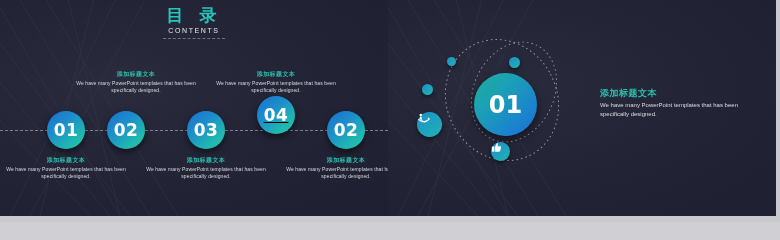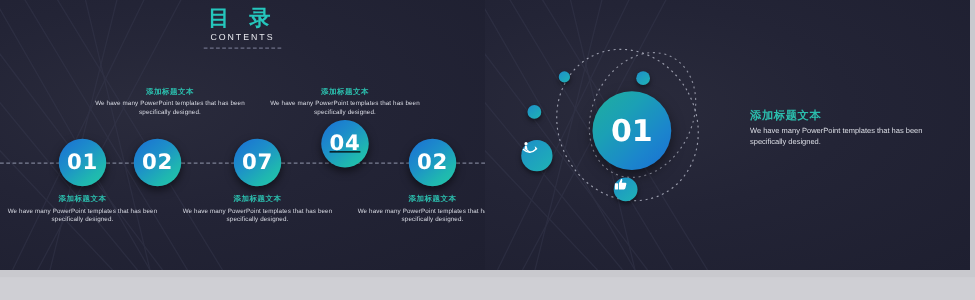--- a/index.html
+++ b/index.html
@@ -145,21 +145,21 @@
           <span>02</span>
         </div>
         <div class="txtblock" style="left:0;top:70px;">
           <div class="txt-h">添加标题文本</div>
           <div class="txt-b">We have many PowerPoint templates that has been specifically designed.</div>
         </div>
       </div>
 
       <div class="step" style="left:146px;top:0;">
         <div class="circle" style="left:41px;top:111px;">
-          <span>07</span>
+          <span>03</span>
         </div>
         <div class="txtblock" style="left:0;top:156px;">
           <div class="txt-h">添加标题文本</div>
           <div class="txt-b">We have many PowerPoint templates that has been specifically designed.</div>
         </div>
       </div>
 
       <div class="step" style="left:216px;top:0;">
         <div class="circle" style="left:41px;top:96px;text-decoration:underline;">
           <span>04</span>

